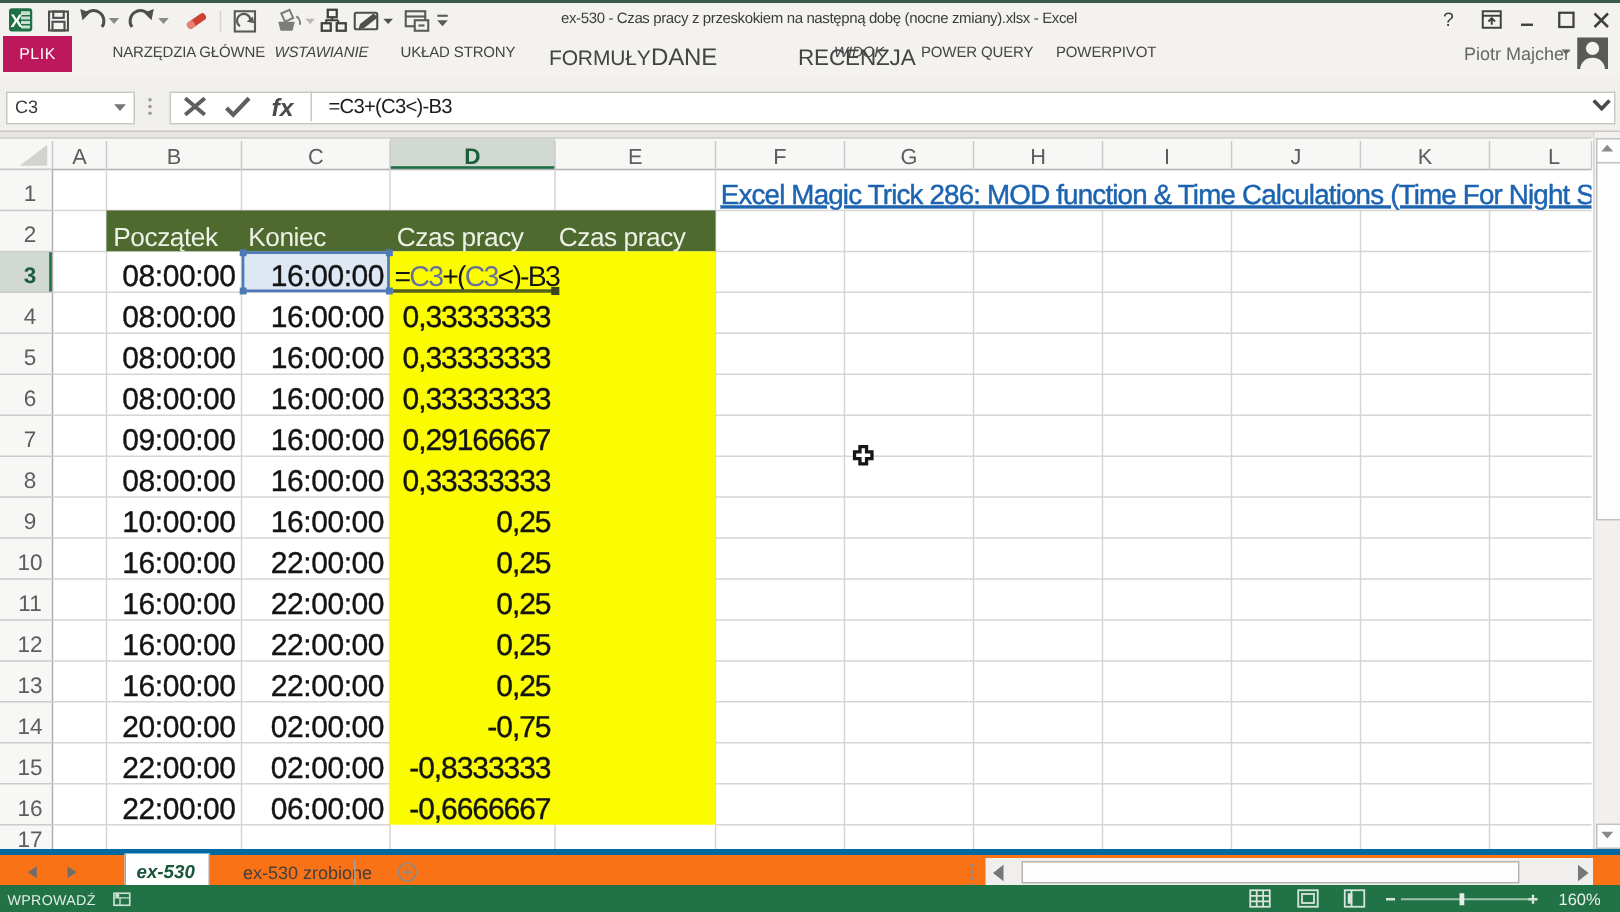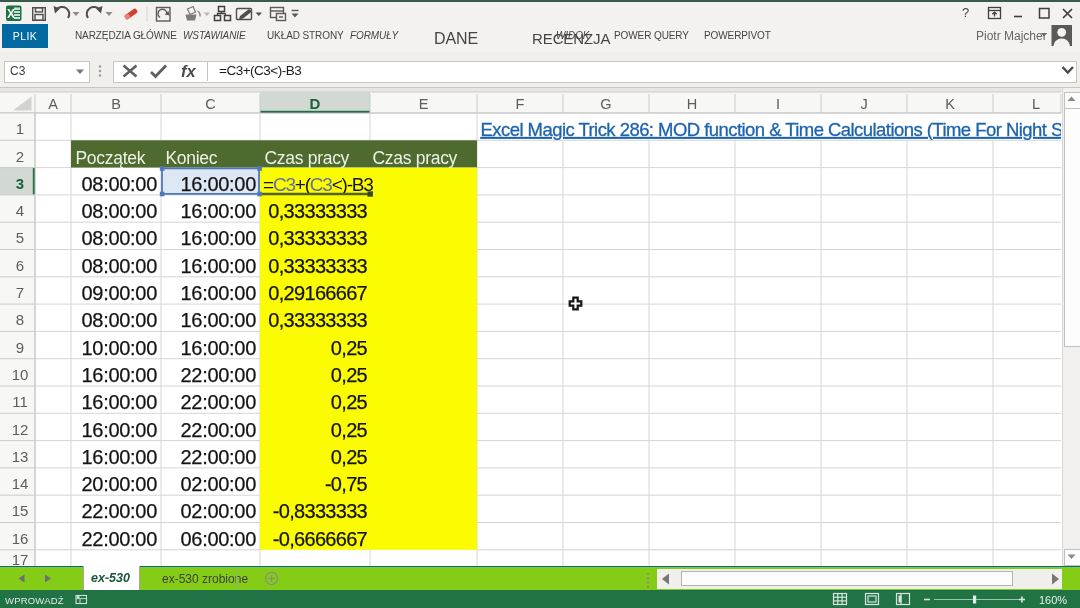--- a/index.html
+++ b/index.html
@@ -52,40 +52,41 @@
     <polygon points="255.5,10.5 262,10.5 258.8,14" fill="#4e4e4e"></polygon>
     <g fill="none" stroke="#5a5a5a" stroke-width="1.4">
       <rect x="270.5" y="5.5" width="13" height="10"></rect>
       <line x1="270.5" y1="9" x2="283.5" y2="9"></line>
       <rect x="276.5" y="11.5" width="9" height="7" fill="#f4f2ef"></rect>
       <line x1="279" y1="15" x2="283" y2="15"></line>
     </g>
     <line x1="291.5" y1="8.5" x2="298.5" y2="8.5" stroke="#5a5a5a" stroke-width="1.4"></line>
     <polygon points="291.5,11.5 298.5,11.5 295,15.5" fill="#5a5a5a"></polygon>
   </svg>
+  <div class="abs" style="left:374px;top:4.5px;width:400px;height:15px;font-size:10px;color:#3c3c3c;letter-spacing:-0.25px;white-space:nowrap;">ex-530 - Czas pracy z przeskokiem na następną dobę (nocne zmiany).xlsx - Excel</div>
   <svg class="abs" style="left:950px;top:0" width="130" height="22" viewBox="0 0 130 22">
     <text x="12" y="15" font-size="13" fill="#3f3f3f">?</text>
     <g fill="none" stroke="#3f3f3f" stroke-width="1.3">
       <rect x="38.5" y="5.5" width="12" height="11"></rect>
       <line x1="38.5" y1="8.5" x2="50.5" y2="8.5"></line>
       <path d="M44.5 14.5 v-4 m-2.2 1.8 l2.2 -2.2 2.2 2.2"></path>
     </g>
     <line x1="64" y1="14.5" x2="72" y2="14.5" stroke="#3f3f3f" stroke-width="1.6"></line>
     <rect x="89.5" y="6.5" width="9.5" height="9.5" fill="none" stroke="#3f3f3f" stroke-width="1.5"></rect>
     <path d="M113 7 l9 9 m0 -9 l-9 9" stroke="#3f3f3f" stroke-width="1.7"></path>
   </svg>
 </div>
 
 <div class="abs" style="left:0;top:22px;width:1080px;height:30px;background:#f4f2ef;">
-  <div class="abs" style="left:2px;top:2px;width:46px;height:24px;background:#0369a1;color:#fff;
+  <div class="abs" style="left:2px;top:2px;width:46px;height:24px;background:#be185d;color:#fff;
        font-size:10.5px;text-align:center;line-height:24px;letter-spacing:0.4px;">PLIK</div>
   <div class="abs" style="top:8px;left:62px;font-size:10px;color:#444;letter-spacing:-0.1px;padding-left:13px;">NARZĘDZIA GŁÓWNE</div>
   <div class="abs" style="top:8px;left:183px;font-size:10px;color:#444;letter-spacing:-0.1px;font-style:italic;">WSTAWIANIE</div>
   <div class="abs" style="top:8px;left:267px;font-size:10px;color:#444;letter-spacing:-0.1px;">UKŁAD STRONY</div>
-  <div class="abs" style="top:8px;left:350px;font-size:10px;color:#444;letter-spacing:-0.1px;font-style:italic;">FORMUŁY</div>
+  <div class="abs" style="top:8px;left:366px;font-size:14px;color:#444;letter-spacing:-0.1px;">FORMUŁY</div>
   <div class="abs" style="top:8px;left:434px;font-size:16px;color:#444;letter-spacing:-0.1px;text-align:center;">DANE</div>
   <div class="abs" style="top:8px;left:486px;font-size:15px;color:#444;letter-spacing:-0.1px;padding-left:46px;">RECENZJA</div>
   <div class="abs" style="top:8px;left:556px;font-size:10px;color:#444;letter-spacing:-0.1px;font-style:italic;">WIDOK</div>
   <div class="abs" style="top:8px;left:614px;font-size:10px;color:#444;letter-spacing:-0.1px;">POWER QUERY</div>
   <div class="abs" style="top:8px;left:704px;font-size:10px;color:#444;letter-spacing:-0.1px;">POWERPIVOT</div>
   <div class="abs" style="top:7px;left:976px;font-size:12px;color:#666;">Piotr Majcher</div>
   <svg class="abs" style="left:1038px;top:0" width="42" height="28" viewBox="0 0 42 28">
     <polygon points="3,11 9,11 6,14.5" fill="#666"></polygon>
     <rect x="13.5" y="3" width="20.5" height="21" fill="#595959"></rect>
     <circle cx="23.7" cy="10.3" r="4.4" fill="#f4f2ef"></circle>
@@ -301,21 +302,21 @@
 <div class="abs" style="left:1064px;top:92px;width:15px;height:15px;background:#fdfdfd;border:1px solid #c3c1be;"></div>
 <svg class="abs" style="left:1064px;top:92px" width="15" height="15">
       <polygon points="3.5,9 11.5,9 7.5,4.5" fill="#8a8a8a"></polygon>
     </svg>
 <div class="abs" style="left:1064px;top:108px;width:15px;height:237px;background:#fdfdfd;border:1px solid #c3c1be;"></div>
 <div class="abs" style="left:1064px;top:549px;width:15px;height:15px;background:#fdfdfd;border:1px solid #c3c1be;"></div>
 <svg class="abs" style="left:1064px;top:549px" width="15" height="15">
       <polygon points="3.5,5.5 11.5,5.5 7.5,10" fill="#8a8a8a"></polygon>
     </svg>
 
-<div class="abs" style="left:0;top:566px;width:1080px;height:24px;background:#84cc16;border-top:1px solid #0369a1;">
+<div class="abs" style="left:0;top:566px;width:1080px;height:24px;background:#f97316;border-top:4px solid #0369a1;">
   <svg class="abs" style="left:0;top:0" width="70" height="24">
     <polygon points="24.5,7.5 24.5,15.5 18.5,11.5" fill="#6e6e6e"></polygon>
     <polygon points="45,7.5 45,15.5 51,11.5" fill="#6e6e6e"></polygon>
   </svg>
   <div class="abs" style="left:83px;top:-1px;width:55px;height:25px;background:#fff;border-left:1px solid #a8a6a3;border-right:1px solid #a8a6a3;"></div>
   <div class="abs" style="left:91px;top:4px;font-size:12.5px;font-weight:bold;font-style:italic;color:#17563a;">ex-530</div>
   <div class="abs" style="left:148px;top:4.5px;font-size:12px;color:#3f3f3f;margin-left:14px;">ex-530 zrobione</div>
   <div class="abs" style="left:236px;top:3px;width:1px;height:17px;background:#a0a09e;"></div>
   <svg class="abs" style="left:264px;top:5px" width="18" height="16">
     <circle cx="7.5" cy="6.5" r="6" fill="none" stroke="#8a8a88" stroke-width="1.1"></circle>

